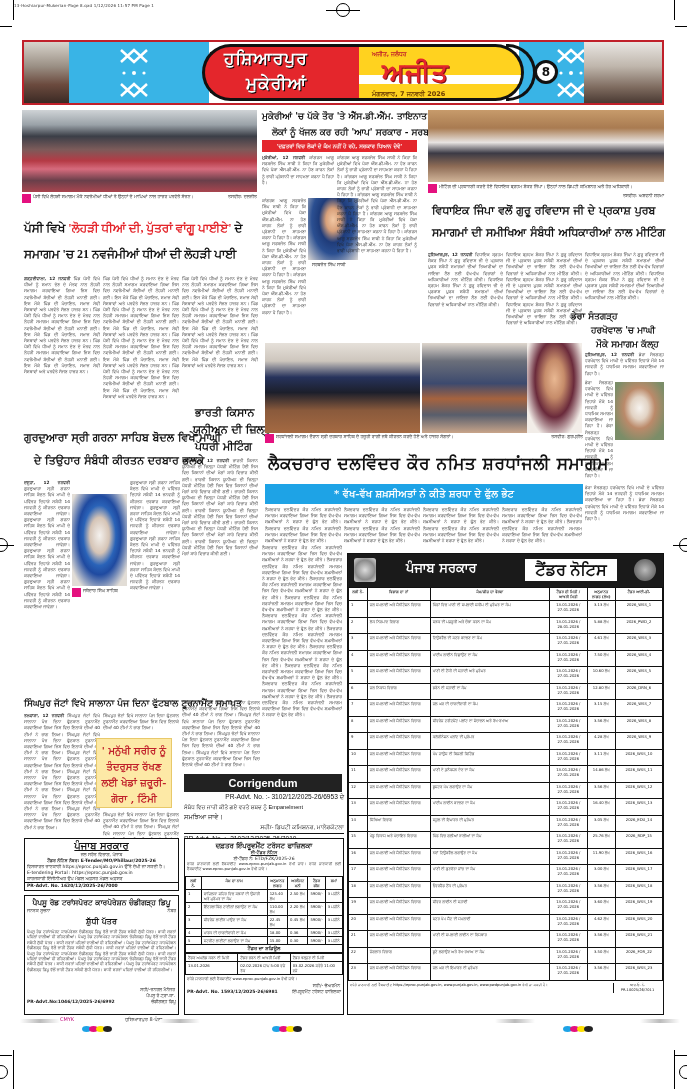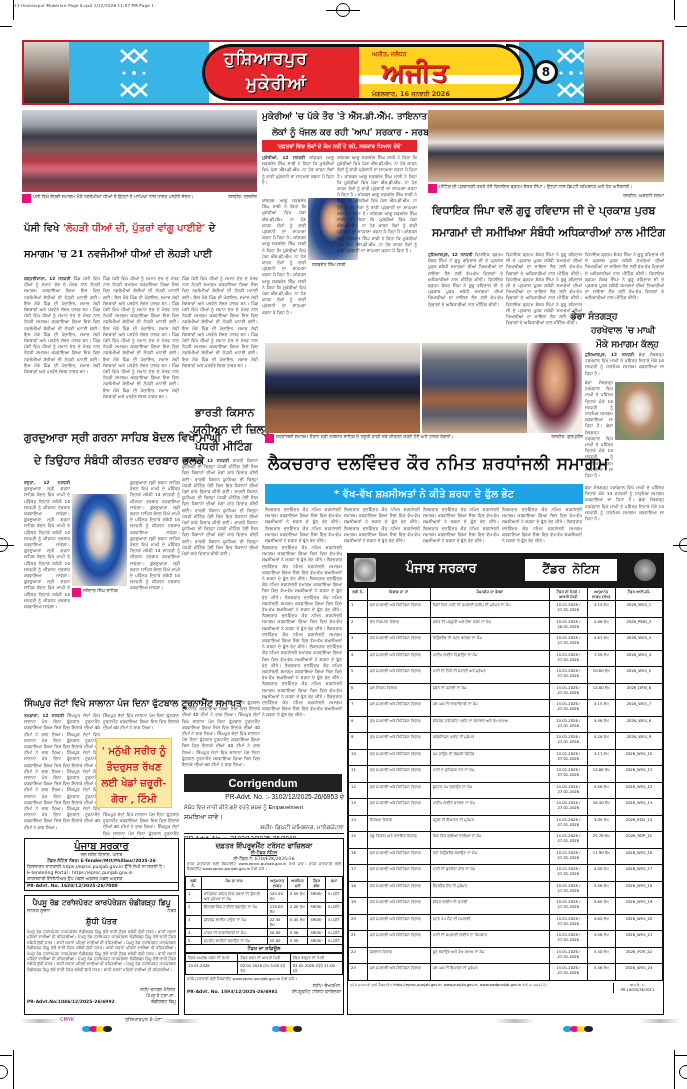--- a/index.html
+++ b/index.html
@@ -40,21 +40,21 @@
   .ph-elder { background: radial-gradient(ellipse at 50% 45%,#f6f3ef 0%,#e2d3c4 25%,#bb8a6a 45%,#7b8d68 80%); }
   .ph-bearded { background: radial-gradient(ellipse at 50% 45%,#f4f1ee 0%,#d5c4b6 25%,#2a63b8 42%,#1f4aa0 55%,#e2ddd6 85%); }
 
   .caption { font-size: 4.5px; line-height: 6px; color: #222; }
   .cap-mark { width: 9px; height: 9px; background: #e4117f; display: inline-block; vertical-align: top; margin-right: 2px; }
 
   
   .hl { font-family: "DejaVu Serif", serif; color: #111; white-space: nowrap; }
   .hl .red { color: #e4262c; }
   .hl-xl { font-size: 17px; line-height: 24px; font-weight: bold; letter-spacing: 0.5px; }
-  .hl-lg { font-size: 10px; line-height: 20px; font-weight: bold; }
+  .hl-lg { font-size: 12px; line-height: 20px; font-weight: bold; font-family: Liberation Serif, serif; }
   .hl-md { font-size: 11px; line-height: 15px; font-weight: bold; }
   .hl-sm { font-size: 9px; line-height: 12px; font-weight: bold; }
 
   .redbar { background: #e4262c; color: #fff; font-size: 5.5px; text-align: center; line-height: 12px; font-weight: bold; }
   .bluebar { background: #1ea3e6; color: #fff; font-size: 10px; text-align: center; line-height: 20px; font-weight: bold; font-family: "DejaVu Serif", serif; }
 
   
   .col { font-size: 4.3px; line-height: 6.2px; color: #222; text-align: justify; overflow: hidden; }
 
   
@@ -66,21 +66,21 @@
 
   
   .adbox { border: 1px solid #111; background: #fff; }
   .ad-title { font-family: "DejaVu Serif", serif; font-weight: bold; text-align: center; color: #111; }
   .ad-small { font-size: 4.5px; line-height: 6px; color: #222; }
 
   
   .tender { border: 1.5px solid #111; background: #fff; }
   .tender-head { height: 33px; background: #1a1a1a; position: relative; }
   .tender-title { left: 58px; top: 6px; color: #fff; font-family: "DejaVu Serif", serif; font-weight: bold; font-size: 13px; }
-  .tender-notice { left: 177px; top: 5px; width: 92px; height: 22px; background: #fff; font-family: Liberation Mono, monospace; font-weight: bold; font-size: 12px; text-align: center; line-height: 22px; color: #111; }
+  .tender-notice { left: 177px; top: 5px; width: 92px; height: 22px; background: #fff; font-family: Liberation Sans, sans-serif; font-weight: bold; font-size: 16px; text-align: center; line-height: 22px; color: #111; }
   .emblem { width: 22px; height: 24px; border-radius: 3px; background: radial-gradient(circle,#dcdcdc 0%,#8b8b8b 60%,#dcdcdc 100%); }
   .seal { width: 22px; height: 22px; border-radius: 50%; background: radial-gradient(circle,#bbb 0%,#777 60%,#555 100%); }
   table.tt { border-collapse: collapse; width: 100%; font-size: 3.8px; line-height: 5px; table-layout: fixed; }
   table.tt th, table.tt td { border: 0.8px solid #111; padding: 1px 2px; vertical-align: top; color: #222; overflow: hidden; }
   table.tt th { font-weight: bold; text-align: center; }
   table.tt td.c { text-align: center; }
   .tt-foot { font-size: 3.6px; line-height: 5px; padding: 2px; }
 
   
   table.dt { border-collapse: collapse; width: 100%; font-size: 3.8px; line-height: 5px; table-layout: fixed; }
@@ -124,21 +124,21 @@
   <div class="abs mh-photo right"></div>
   <div class="abs mh-red"></div>
   <div class="abs mh-yellow">
       <div class="stripe"></div>
     </div>
   <div class="abs mh-ring"></div>
   <div class="abs mh-title-1">ਹੁਸ਼ਿਆਰਪੁਰ</div>
   <div class="abs mh-title-2">ਮੁਕੇਰੀਆਂ</div>
   <div class="abs mh-brand-small">ਅਜੀਤ, ਜਲੰਧਰ</div>
   <div class="abs mh-brand">ਅਜੀਤ</div>
-  <div class="abs mh-date">ਮੰਗਲਵਾਰ, 16 ਜਨਵਰੀ 2026</div>
+  <div class="abs mh-date">ਮੰਗਲਵਾਰ, 7 ਜਨਵਰੀ 2026</div>
   <div class="abs mh-page">8</div>
 </div>
 
 <div class="abs photo ph-crowd" style="left:22px;top:110px;width:235px;height:82px;"></div>
 <div class="abs caption" style="left:22px;top:194px;width:235px;">
   <span class="cap-mark"></span><span>ਪੱਸੀ ਵਿਖੇ ਲੋਹੜੀ ਸਮਾਗਮ ਮੌਕੇ ਨਵਜੰਮੀਆਂ ਧੀਆਂ ਤੇ ਉਨ੍ਹਾਂ ਦੇ ਮਾਪਿਆਂ ਨਾਲ ਹਾਜ਼ਰ ਪਤਵੰਤੇ ਸੱਜਣ।</span>
   <span style="float:right;">ਤਸਵੀਰ: ਦਲਜੀਤ</span>
 </div>
 <div class="abs hl hl-lg" style="left:24px;top:218px;">
   <span>ਪੱਸੀ ਵਿਖੇ </span><span class="red">'ਲੋਹੜੀ ਧੀਆਂ ਦੀ, ਪੁੱਤਰਾਂ ਵਾਂਗੂ ਪਾਈਏ'</span><span> ਦੇ</span>

